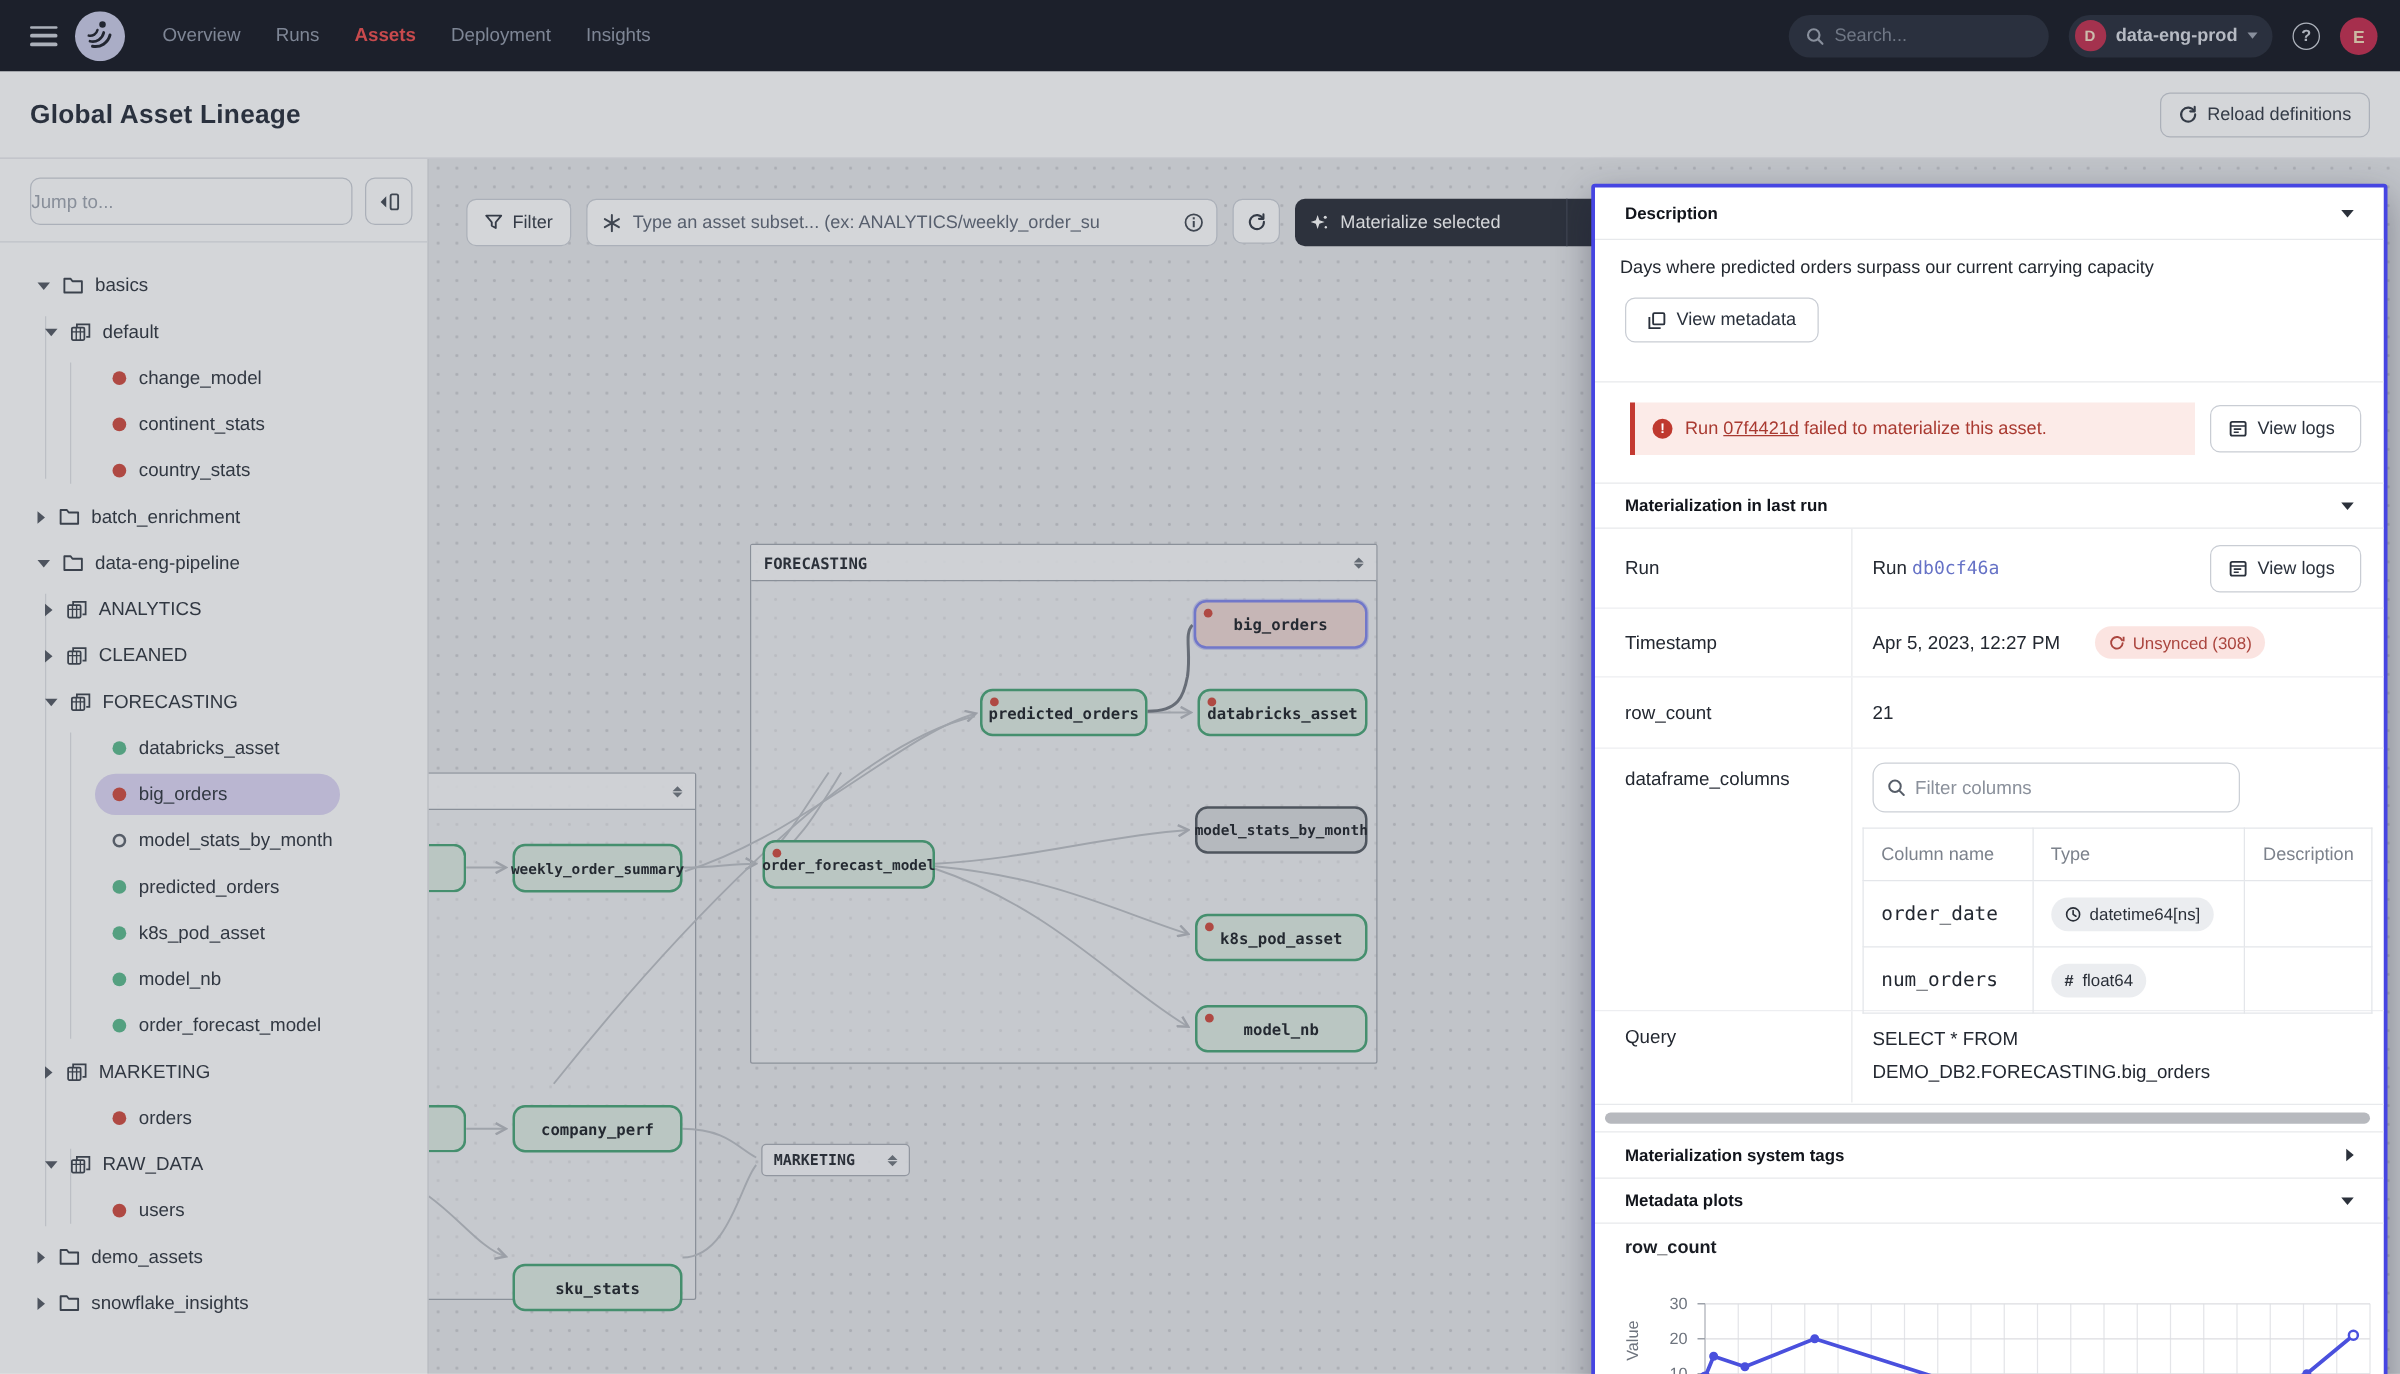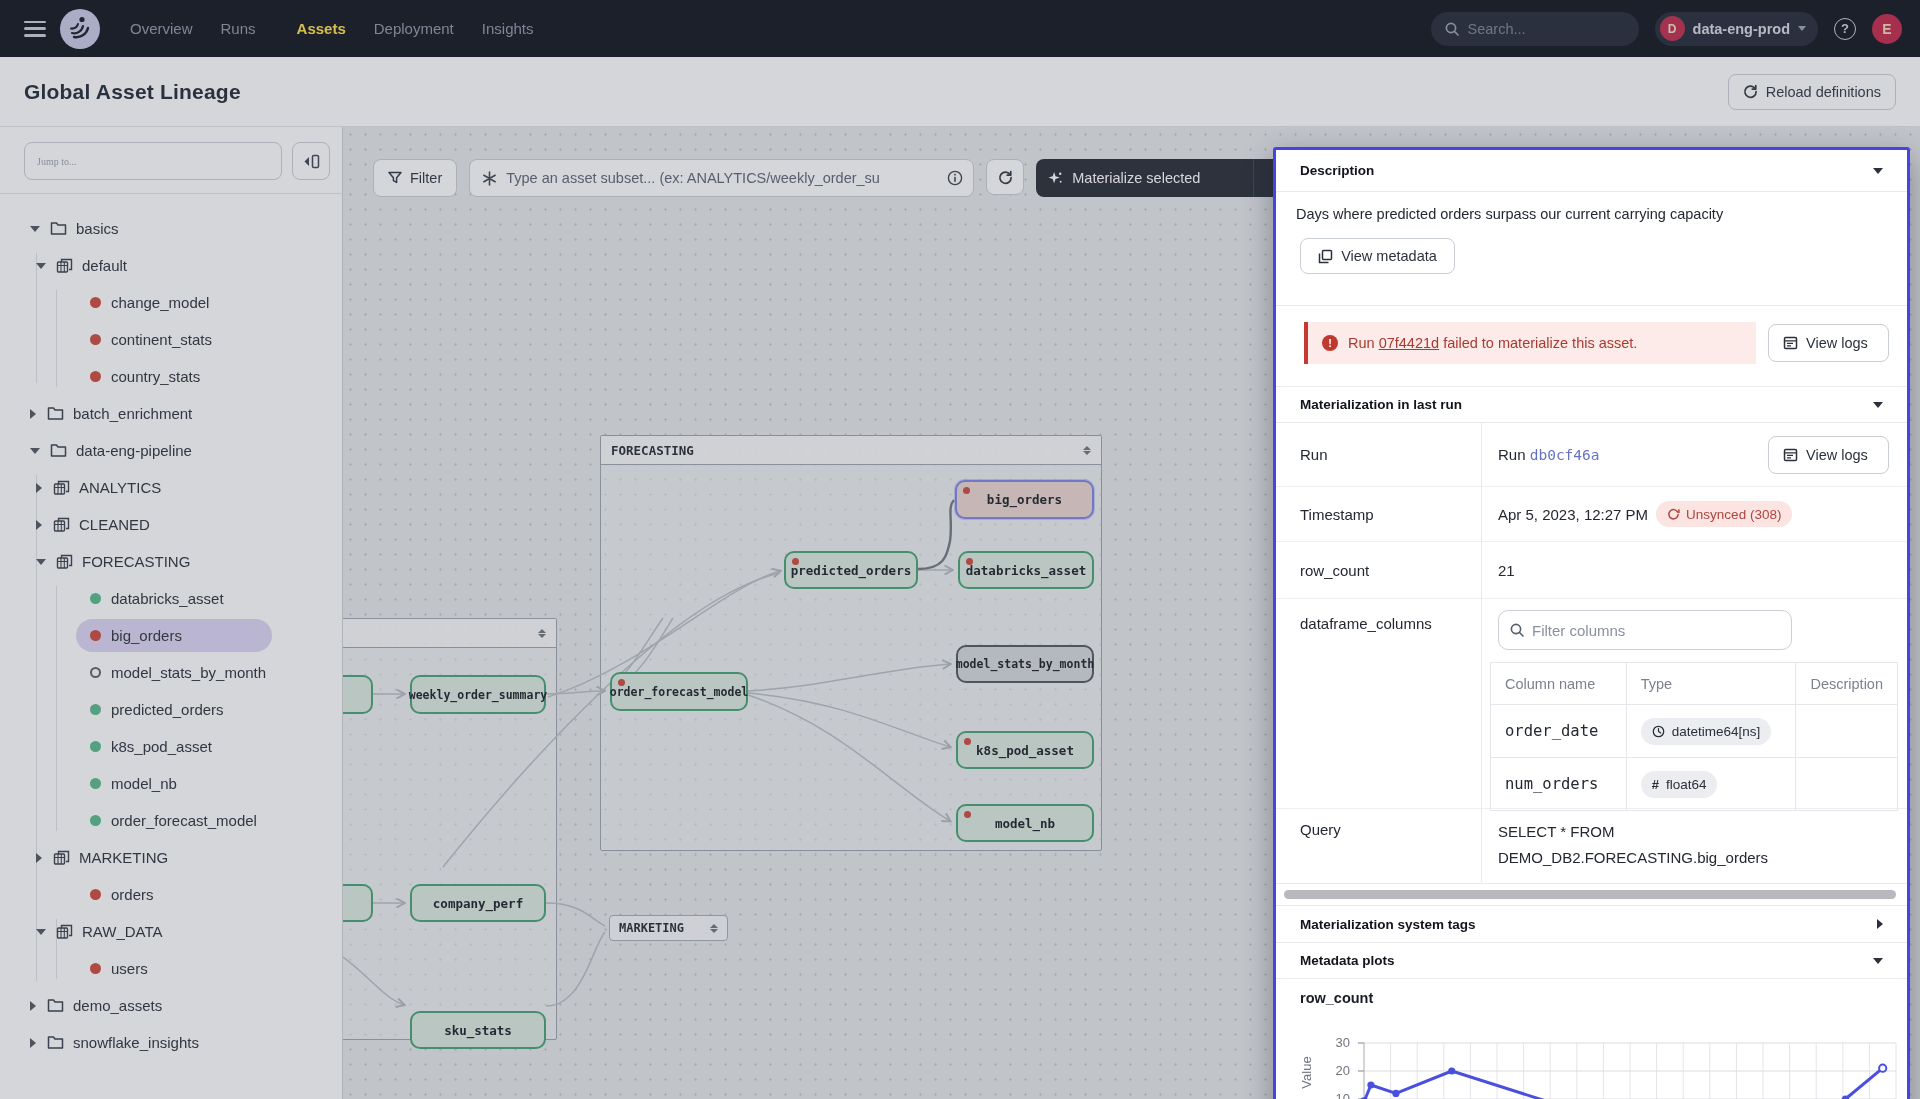--- a/index.html
+++ b/index.html
@@ -9,21 +9,21 @@
 
   
   .topnav { position:absolute; top:0; left:0; right:0; height:57px; background:#0a0d17;
             display:flex; align-items:center; z-index:10; }
   .hamburger { width:22px; height:16px; margin-left:24px; display:flex; flex-direction:column;
                justify-content:space-between; cursor:pointer; }
   .hamburger span { height:2.5px; background:#c9ccd6; border-radius:2px; }
   .logo { width:40px; height:40px; margin-left:14px; }
   .nav-links { display:flex; margin-left:30px; gap:28px; }
   .nav-link { font-size:15px; color:#8d94a5; font-weight:500; cursor:pointer; }
-  .nav-link.active { color:#fde047; font-weight:700;margin-left:13px; }
+  .nav-link.active { color:#ef4444; font-weight:700; }
   .nav-right { margin-left:auto; display:flex; align-items:center; margin-right:18px; gap:16px; }
   .search-pill { width:208px; height:34px; background:#1d2230; border-radius:17px; display:flex;
                  align-items:center; padding:0 14px; gap:9px; }
   .search-pill input { flex:1; background:transparent; border:none; outline:none; color:#aab0bd;
                        font-size:14.5px; font-family:"Liberation Sans",sans-serif; }
   .search-pill input::placeholder { color:#79808f; }
   .kbd-hint { color:#8a90a0; font-size:14px; }
   .ws-pill { height:34px; background:#1d2230; border-radius:17px; display:flex; align-items:center;
              padding:0 12px 0 5px; gap:8px; cursor:pointer; }
   .badge-circle { width:25px; height:25px; border-radius:50%; background:#bf2546; color:#f3dcc3;
@@ -45,22 +45,22 @@
          font-family:"Liberation Sans",sans-serif; }
   .reload-btn { margin-left:auto; }
 
   
   .main { position:absolute; top:127px; bottom:0; left:0; right:0; display:flex; }
 
   
   .sidebar { width:343px; min-width:343px; background:#fff; border-right:1px solid #cfd1d6;
              position:relative; overflow:hidden; }
   .jump-row { display:flex; gap:10px; padding:15px 12px 13px 24px; border-bottom:1px solid #e3e5e9; }
-  .jump-input { flex:1; height:38px; border:1px solid #c9cdd4; border-radius:8px; padding:0 12px;
-                font-size:10px; color:#6a717d; outline:none; font-family:Liberation Serif, serif; }
+  .jump-input { flex:1; height:38px; border:1px solid #c9cdd4; border-radius:8px; padding:0 0;
+                font-size:15px; color:#6a717d; outline:none; font-family:Liberation Sans, sans-serif; }
   .jump-input::placeholder { color:#9aa0ab; }
   .sq-btn { width:38px; height:38px; border:1px solid #c9cdd4; border-radius:8px; background:#fff;
             display:flex; align-items:center; justify-content:center; cursor:pointer; }
   .tree { position:relative; padding-top:16px; }
   .titem { height:37px; display:flex; align-items:center; font-size:15px; color:#262c36;
            position:relative; cursor:pointer; }
   .titem .caret-r { width:0;height:0;border-top:5px solid transparent;border-bottom:5px solid transparent;
                     border-left:6px solid #4c525c; margin-right:11px; }
   .titem .caret-d { width:0;height:0;border-left:5px solid transparent;border-right:5px solid transparent;
                     border-top:6px solid #4c525c; margin-right:10px; }
@@ -654,21 +654,21 @@
               </svg>
             </span>
           <span>View logs</span>
         </button>
       </div>
     </div>
 
     <div class="kvrow" style="top:337px;height:55px">
       <span class="kvlabel mid">Timestamp</span>
       <span class="kvsep"></span>
-      <div class="kvval" style="display:flex;align-items:center;gap:8px">
+      <div class="kvval" style="display:flex;align-items:center;gap:28px">
         <span style="font-size:15px;color:#232831">Apr 5, 2023, 12:27 PM</span>
         <span class="pill-warn">
           <span class="icn">
               <svg width="13" height="13" viewBox="0 0 14 14">
                 <path d="M11.5 4.5 A5 5 0 1 0 12 7" fill="none" stroke="#ab463f" stroke-width="1.6" stroke-linecap="round"></path>
                 <rect x="12" y="1.5" width="1.6" height="4" fill="#ab463f"></rect>
               </svg>
             </span>
           <span>Unsynced (308)</span>
         </span>

